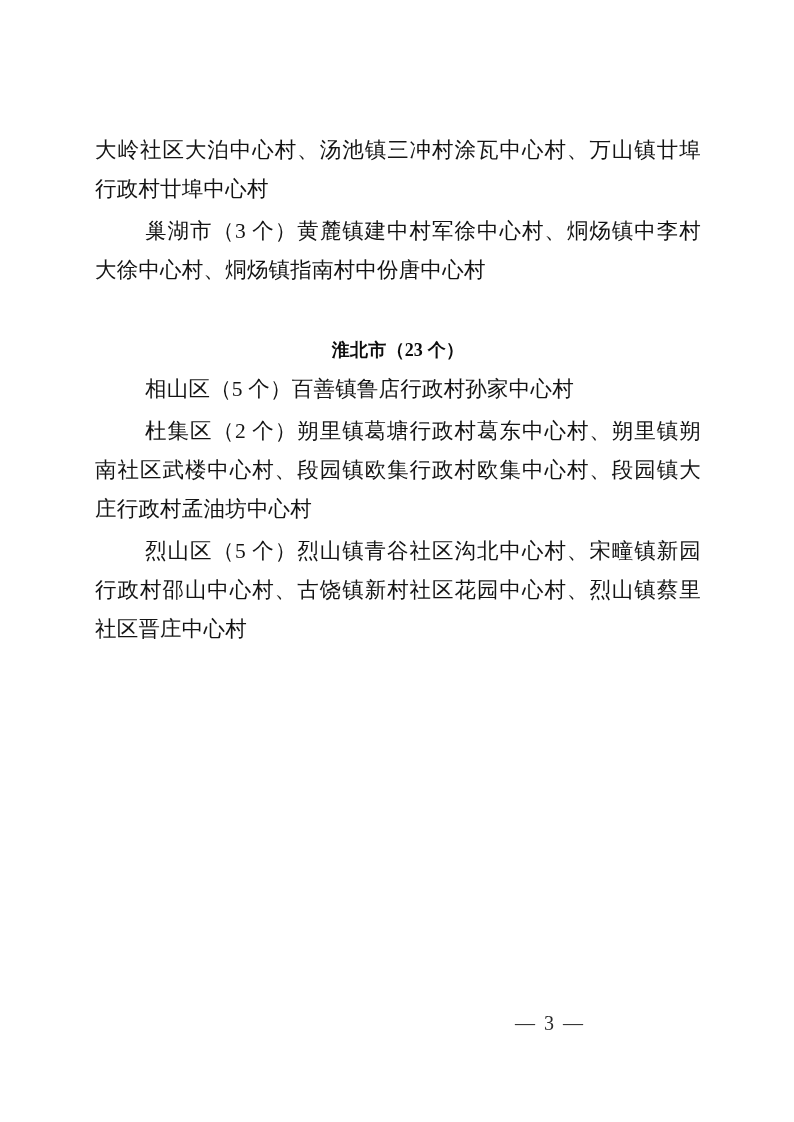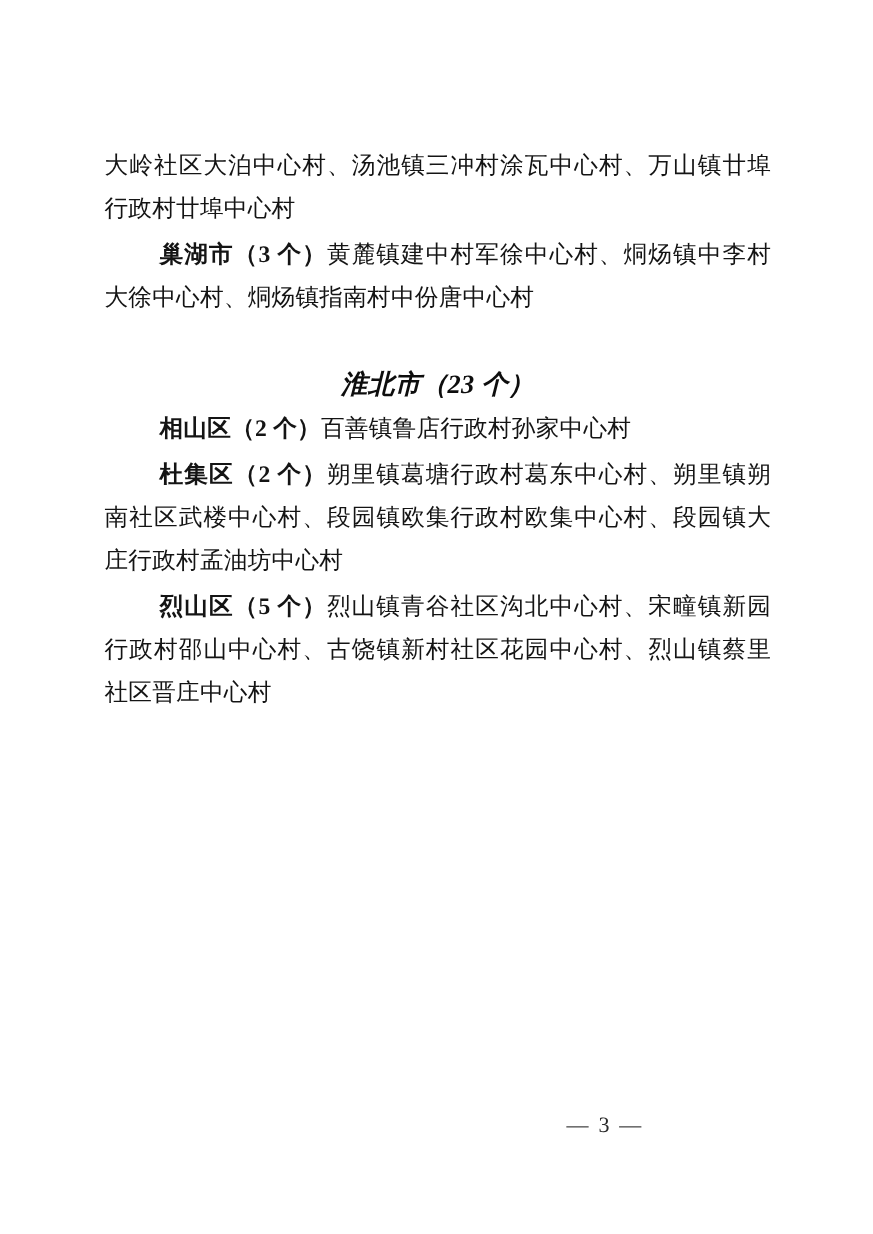--- a/index.html
+++ b/index.html
@@ -27,51 +27,50 @@
     letter-spacing: 0.2px;
   }
   .para {
     margin: 0 0 3px 0;
     text-indent: 50px;
   }
   .para.no-indent {
     text-indent: 0;
   }
   .prefix {
-    font-weight: bold;
+    font-weight: normal;
   }
   .heading {
     font-weight: bold;
     text-align: center;
     text-indent: 0;
-    font-size: 24px;
+    font-size: 18px;
     line-height: 39px;
     margin: 41px 0 0 0;
     color: #0d0d0d;
-    font-style: italic;
   }
   .footer {
     position: absolute;
     top: 1010px;
     right: 131px;
     font-size: 20px;
     line-height: 26px;
     color: #2a2a2a;
     letter-spacing: 2px;
     font-family: "Liberation Serif", "DejaVu Serif", serif;
   }
 </style>
 </head>
 <body>
 
 <div class="page">
   <div class="content" id="document-content">
       <p class="para no-indent"><span>大岭社区大泊中心村、汤池镇三冲村涂瓦中心村、万山镇廿埠行政村廿埠中心村</span></p>
       <p class="para"><b class="prefix">巢湖市（3 个）</b><span>黄麓镇建中村军徐中心村、烔炀镇中李村大徐中心村、烔炀镇指南村中份唐中心村</span></p>
       <div class="heading">淮北市（23 个）</div>
-      <p class="para"><b class="prefix">相山区（2 个）</b><span>百善镇鲁店行政村孙家中心村</span></p>
+      <p class="para"><b class="prefix">相山区（5 个）</b><span>百善镇鲁店行政村孙家中心村</span></p>
       <p class="para"><b class="prefix">杜集区（2 个）</b><span>朔里镇葛塘行政村葛东中心村、朔里镇朔南社区武楼中心村、段园镇欧集行政村欧集中心村、段园镇大庄行政村孟油坊中心村</span></p>
       <p class="para"><b class="prefix">烈山区（5 个）</b><span>烈山镇青谷社区沟北中心村、宋疃镇新园行政村邵山中心村、古饶镇新村社区花园中心村、烈山镇蔡里社区晋庄中心村</span></p>
     </div>
   <div class="footer">
     <span>— 3 —</span>
   </div>
 </div>
 
 </body></html>

